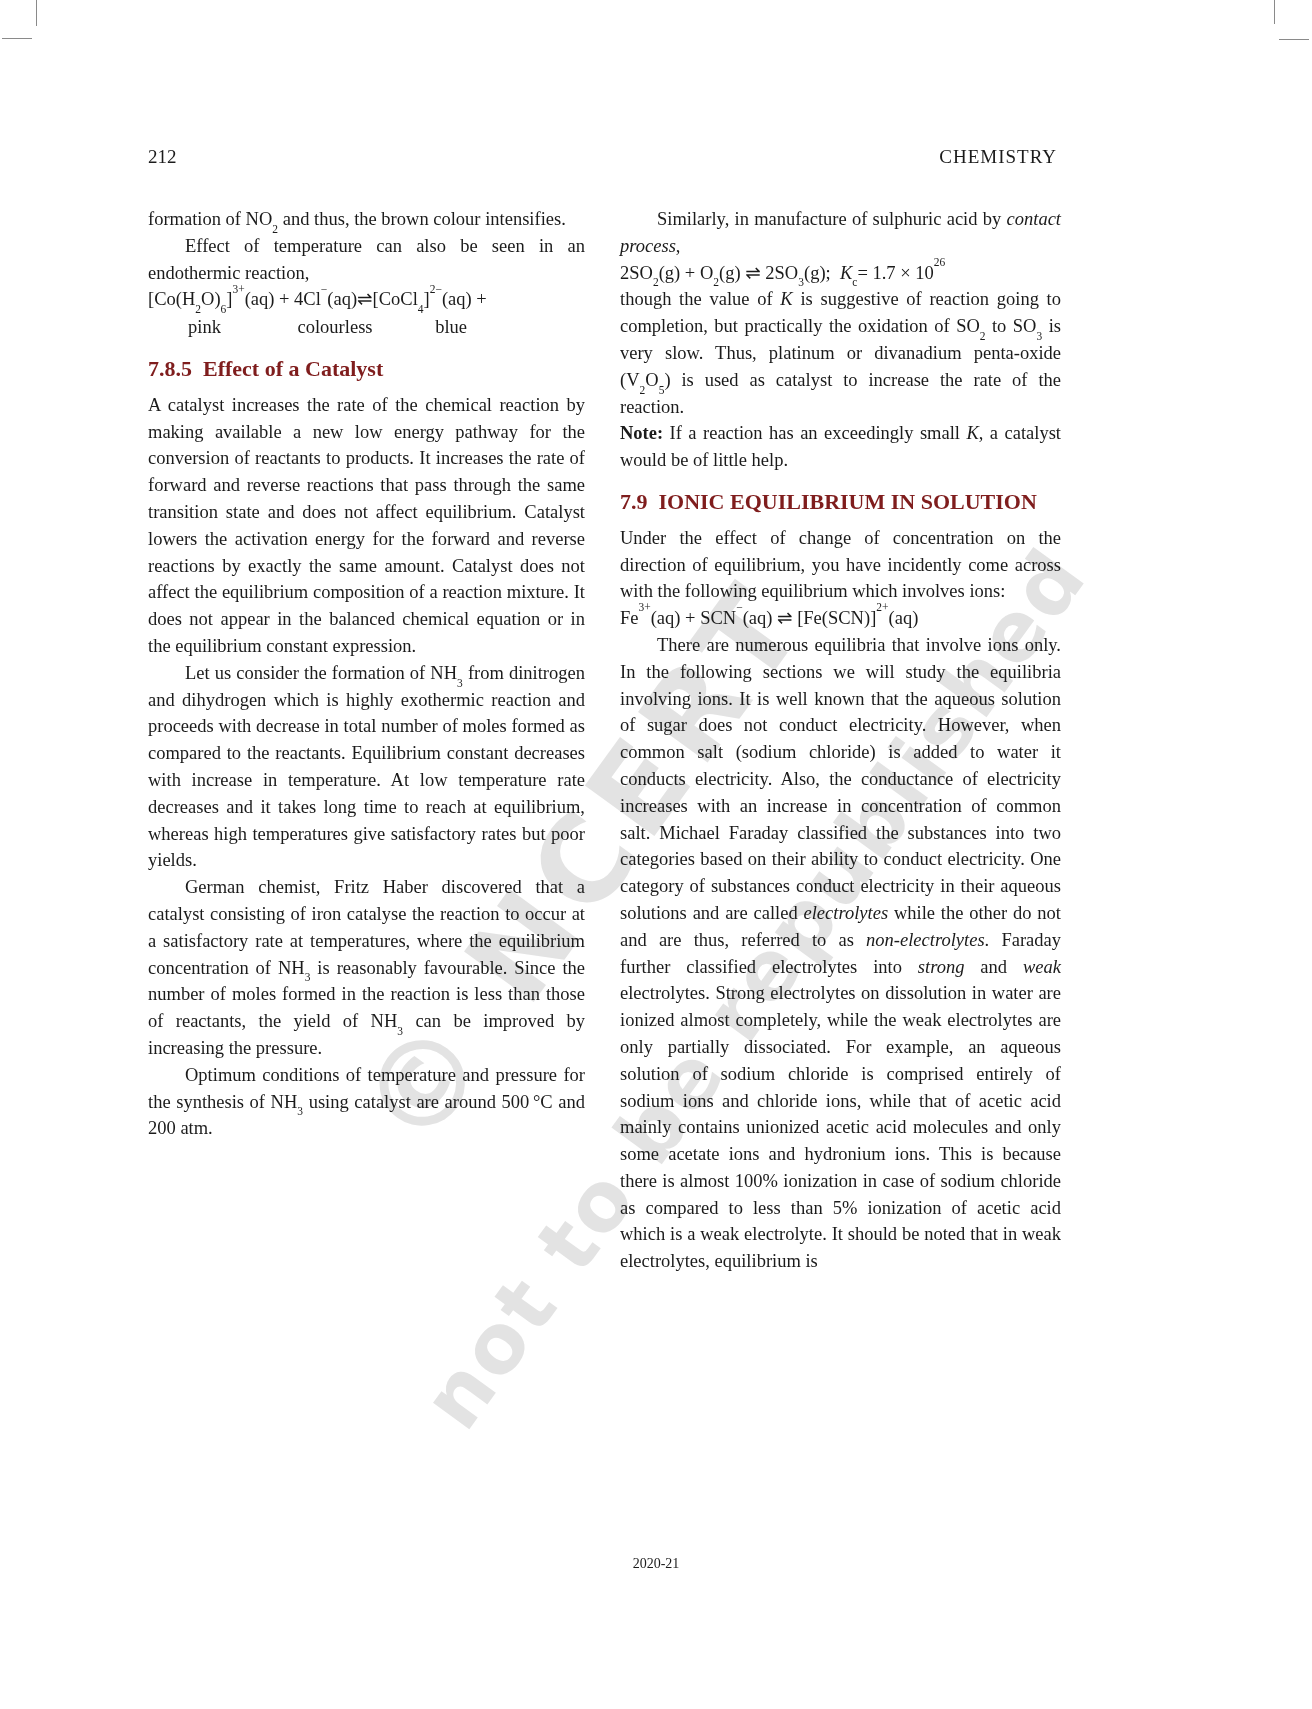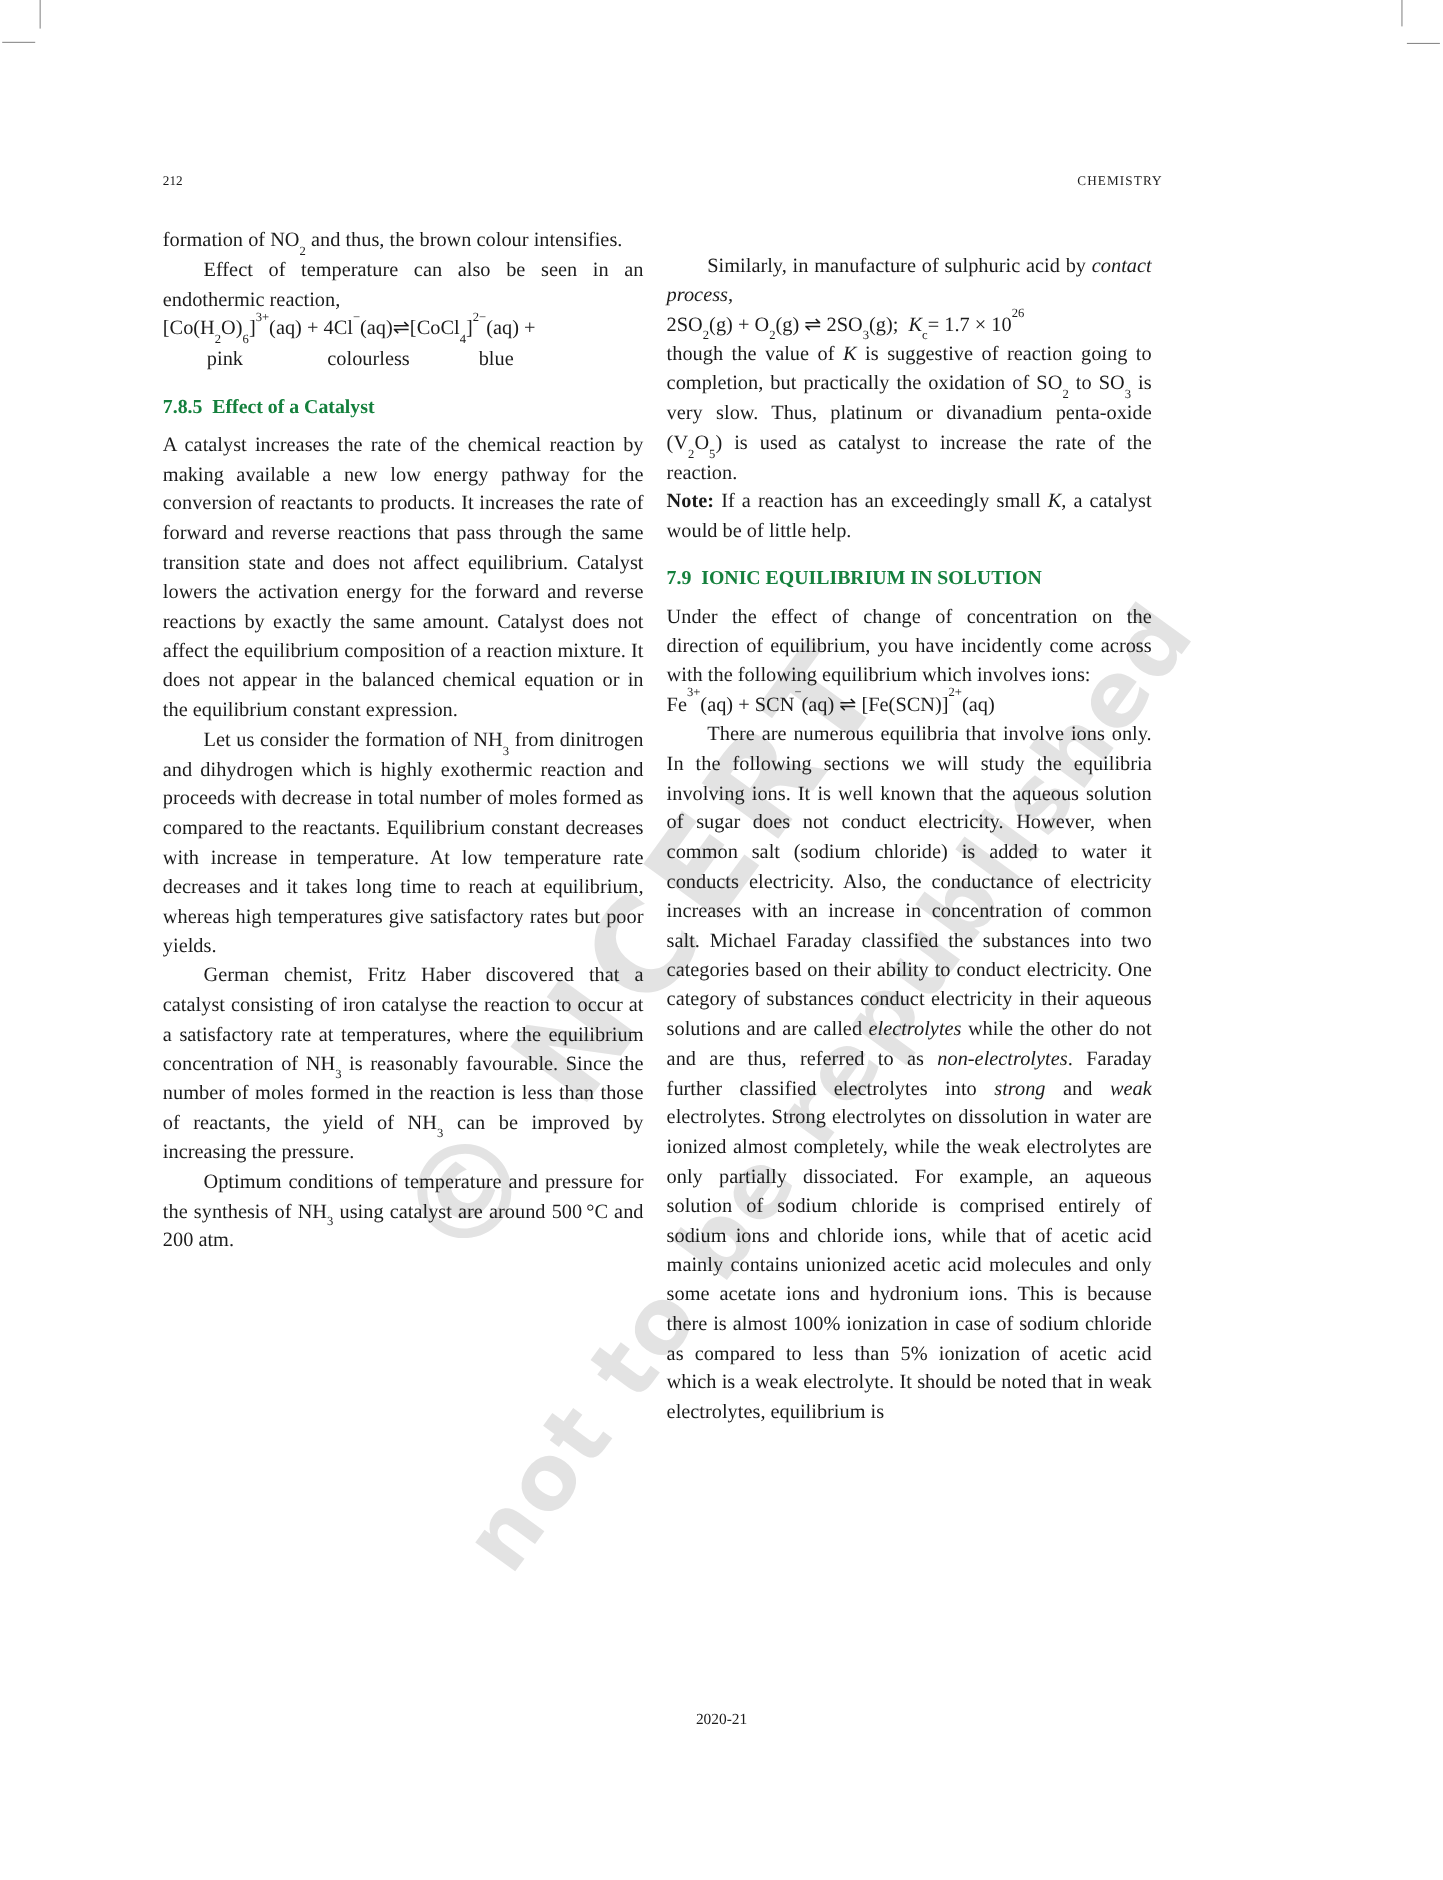--- a/index.html
+++ b/index.html
@@ -1,36 +1,36 @@
 <!DOCTYPE html>
 <html><head>
 <meta charset="utf-8">
 <style>
   html,body{margin:0;padding:0;}
   body{
     width:1312px;height:1709px;position:relative;background:#ffffff;
     font-family:"Liberation Serif",serif;color:#1b1b1b;overflow:hidden;
   }
   .crop{position:absolute;background:#8a8a8a;}
-  .hdr{position:absolute;top:157px;font-size:12px;}
+  .hdr{position:absolute;top:146px;font-size:19px;}
   .hdr.left{left:148px;}
   .hdr.right{right:255px;letter-spacing:1px;}
   .col{position:absolute;top:206px;font-size:18.5px;line-height:26.8px;text-align:justify;z-index:2;}
   .col.left{left:148px;width:437px;}
-  .col.right{left:606px;width:441px;margin-top:23px;}
+  .col.right{left:620px;width:441px;}
   .col p{margin:0;}
   .col p.indent{text-indent:37px;}
   .eq{margin:3px 0 0 0;text-align:left;}
   .eq.cont{text-align:right;margin:0;}
   .labels{margin:1px 0 4px 0;text-align:left;}
   .labels span{display:inline-block;}
   .labels .l1{margin-left:40px;}
   .labels .l2{margin-left:72px;}
   .labels .l3{margin-left:58px;}
-  .sect{color:#15803d;font-weight:bold;font-size:18px;margin:15px 0 9px 0;text-align:left;}
+  .sect{color:#7f1d1d;font-weight:bold;font-size:22px;margin:15px 0 9px 0;text-align:left;}
   .note{margin-top:8px;}
   sub,sup{font-size:0.62em;line-height:0;position:relative;}
   sub{bottom:-0.28em;}
   sup{top:-0.5em;}
   i{font-style:italic;}
   .watermark{
     position:absolute;left:660px;top:920px;z-index:1;
     transform:translate(-50%,-50%) rotate(-54deg);
     text-align:center;color:#bdbdbd;opacity:0.42;
     font-family:"DejaVu Sans",sans-serif;font-weight:700;pointer-events:none;white-space:nowrap;

